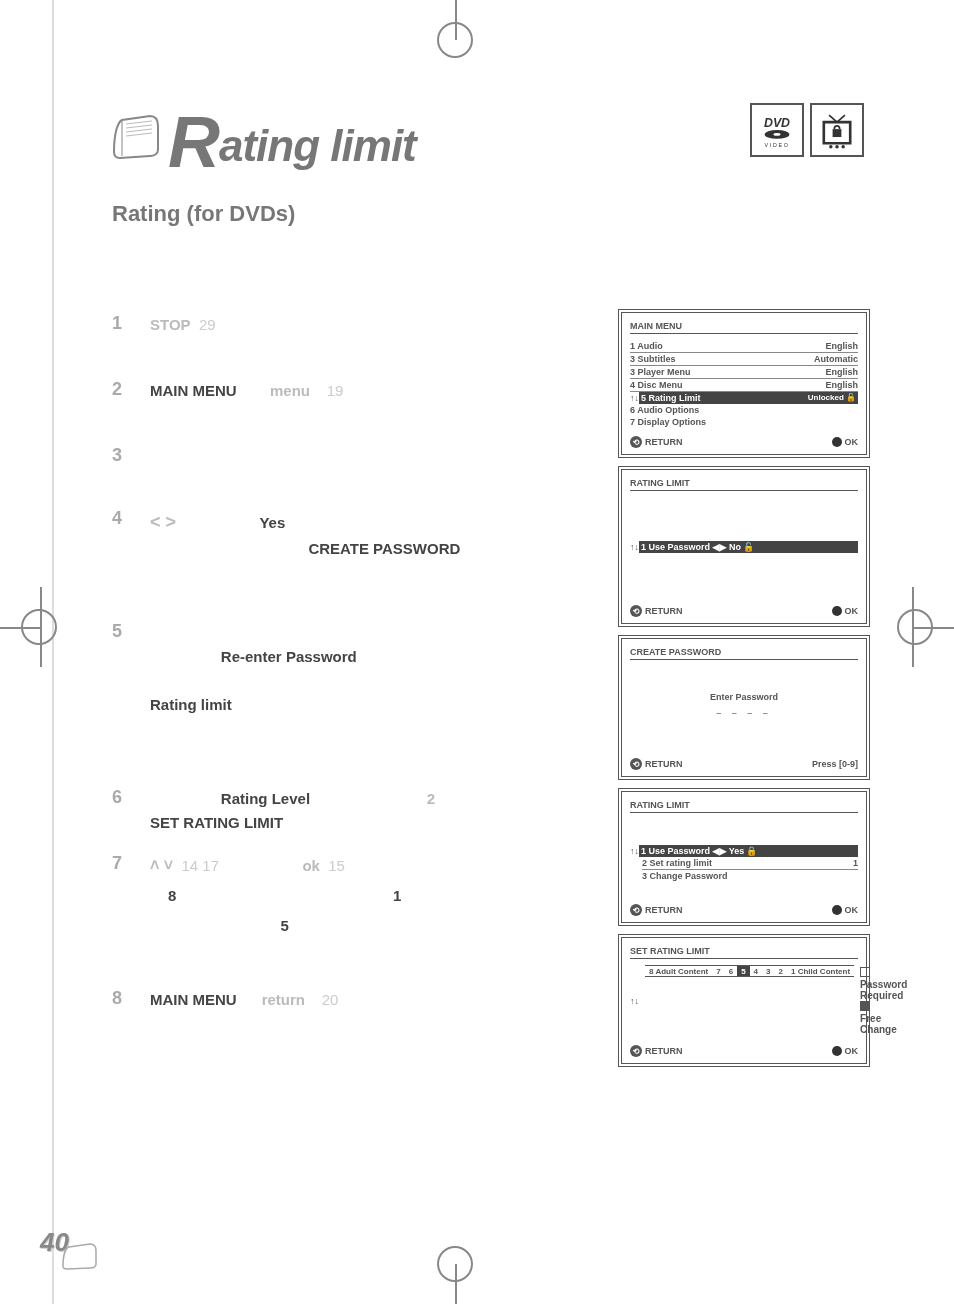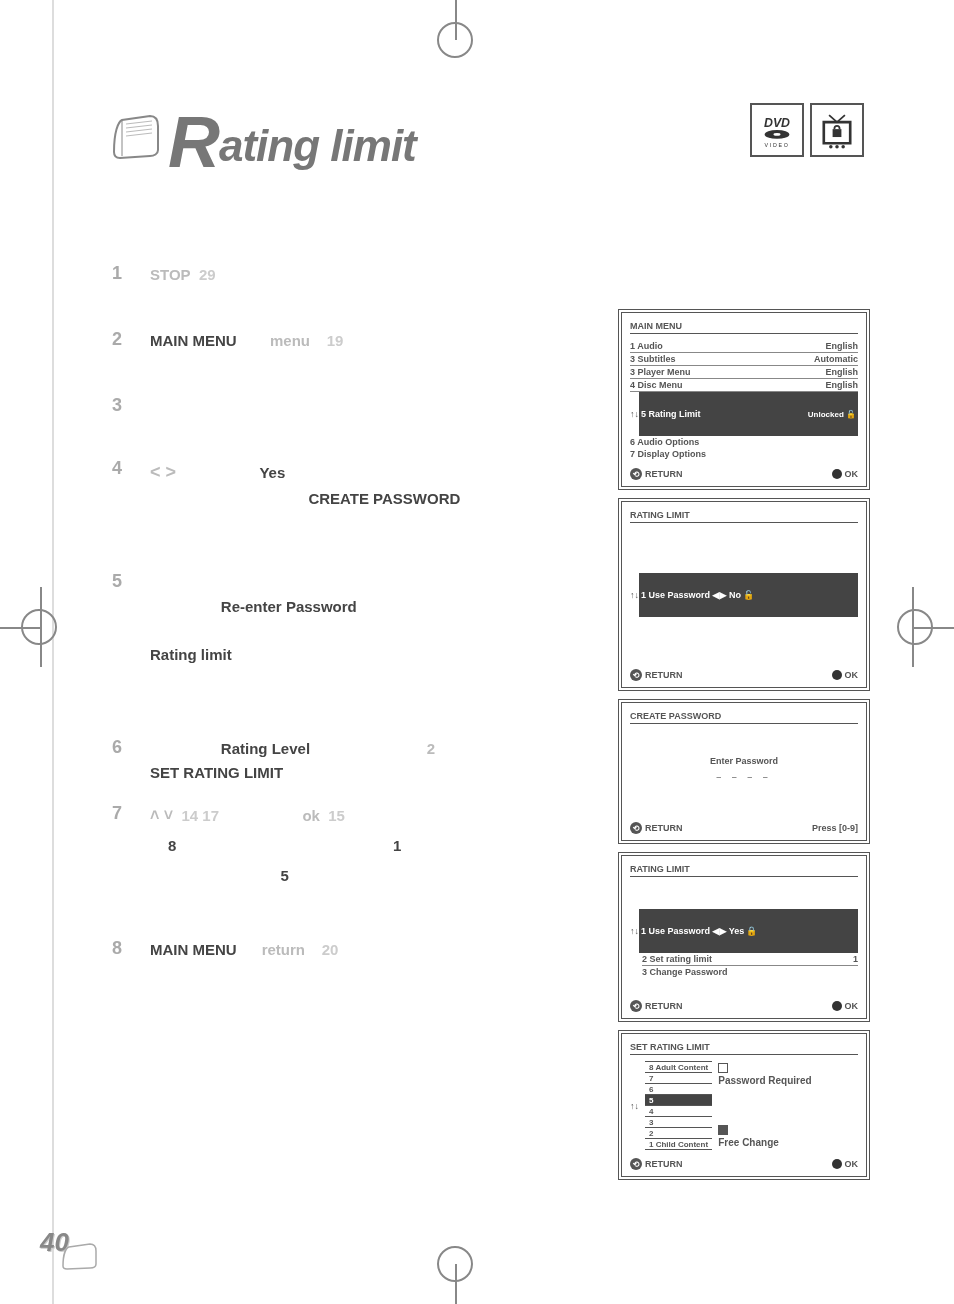--- a/index.html
+++ b/index.html
@@ -34,45 +34,45 @@
   .badge { width: 54px; height: 54px; border: 2px solid #555; display: flex; align-items: center; justify-content: center; }
 
   .subtitle { margin-top: 24px; font-size: 22px; font-weight: 900; color: #777; font-family: Arial, sans-serif; }
 
   .steps { margin-top: 86px; position: relative; }
   .step { display: flex; gap: 18px; margin-bottom: 42px; }
   .step-num { width: 20px; font-size: 18px; font-weight: 900; color: #aaa; flex-shrink: 0; }
   .step-body { font-size: 15px; line-height: 1.6; color: #666; }
   .kw { font-weight: 700; color: #444; }
   .kw-light { font-weight: 900; color: #bbb; }
-  .pg { font-weight: 700; color: #ccc; }
+  .pg { font-weight: 400; color: #ccc; }
   .sub-block { margin-top: 0; margin-left: 18px; }
   .sub-line { margin-top: 6px; }
 
   
   .screens { position: absolute; right: -6px; top: 214px; width: 252px; display: flex; flex-direction: column; gap: 8px; }
   .screen { border: 4px double #555; padding: 8px 8px 6px 8px; font-size: 9px; font-weight: 700; color: #555; background: #fff; position: relative; }
   .screen-title { border-bottom: 1px solid #555; padding-bottom: 2px; margin-bottom: 6px; }
   .menu-row { display: flex; border-bottom: 1px solid #888; padding: 1px 0; }
   .menu-row:last-of-type { border-bottom: none; }
   .menu-left { flex: 1; white-space: nowrap; }
   .menu-right { white-space: nowrap; }
-  .menu-row.hl { background: #444; color: #fff; border: none; padding: 17px 2px; align-items: center; }
+  .menu-row.hl { background: #444; color: #fff; border: none; padding: 1px 2px; }
   .footer-row { display: flex; justify-content: space-between; align-items: center; margin-top: 8px; font-size: 9px; gap: 30px; }
   .circ { display: inline-flex; align-items: center; justify-content: center; width: 12px; height: 12px; border-radius: 50%; background: #555; color: #fff; font-size: 8px; margin-right: 3px; }
   .dot { display: inline-block; width: 10px; height: 10px; border-radius: 50%; background: #333; margin-right: 3px; vertical-align: middle; }
   .spacer { height: 44px; }
   .center-text { text-align: center; font-weight: 700; margin: 6px 0; }
   .dashes { text-align: center; letter-spacing: 4px; color: #888; margin-bottom: 18px; }
   .arrows { font-size: 9px; }
   .bar-row { display: flex; align-items: center; }
 
   
   .slider-wrap { display: flex; gap: 6px; }
-  .levels { display: flex; flex-direction: column; font-size: 8px; border-top: 1px solid #555;}
+  .levels { display: flex; flex-direction: row; font-size: 8px; border-top: 1px solid #555;}
   .lv { border-bottom: 1px solid #555; padding: 0 4px; white-space: nowrap; height: 11px; line-height: 11px; }
   .lv.hl { background: #444; color: #fff; }
   .slider-side { font-size: 10px; display: flex; flex-direction: column; justify-content: space-between; padding: 2px 0; }
   .sq { width: 10px; height: 10px; border: 1px solid #555; display: inline-block; }
   .sq.filled { background: #555; }
 
   .page-num { position: absolute; left: -72px; bottom: -14px; }
   .page-num-txt { font-size: 26px; font-weight: 900; font-style: italic; color: #888; text-shadow: 1px 1px 0 #ccc; }
   .page-book { position: absolute; left: -50px; bottom: -26px; width: 36px; height: 28px; }
 
@@ -124,20 +124,21 @@
               <rect x="20" y="24" width="10" height="9" fill="#333"></rect>
               <path d="M22 24 C22 19 28 19 28 24" fill="none" stroke="#333" stroke-width="2"></path>
               <circle cx="18" cy="44" r="2" fill="#333"></circle>
               <circle cx="25" cy="44" r="2" fill="#333"></circle>
               <circle cx="32" cy="44" r="2" fill="#333"></circle>
             </svg>
         </div>
       </div>
     </div>
 
+    <div class="subtitle">Rating (for DVDs)</div>
 
     <div class="steps">
       <div class="step">
         <div class="step-num">1</div>
         <div class="step-body">
           <span class="kw-light">STOP</span>&nbsp;
           <span class="pg">29</span>
         </div>
       </div>
 

